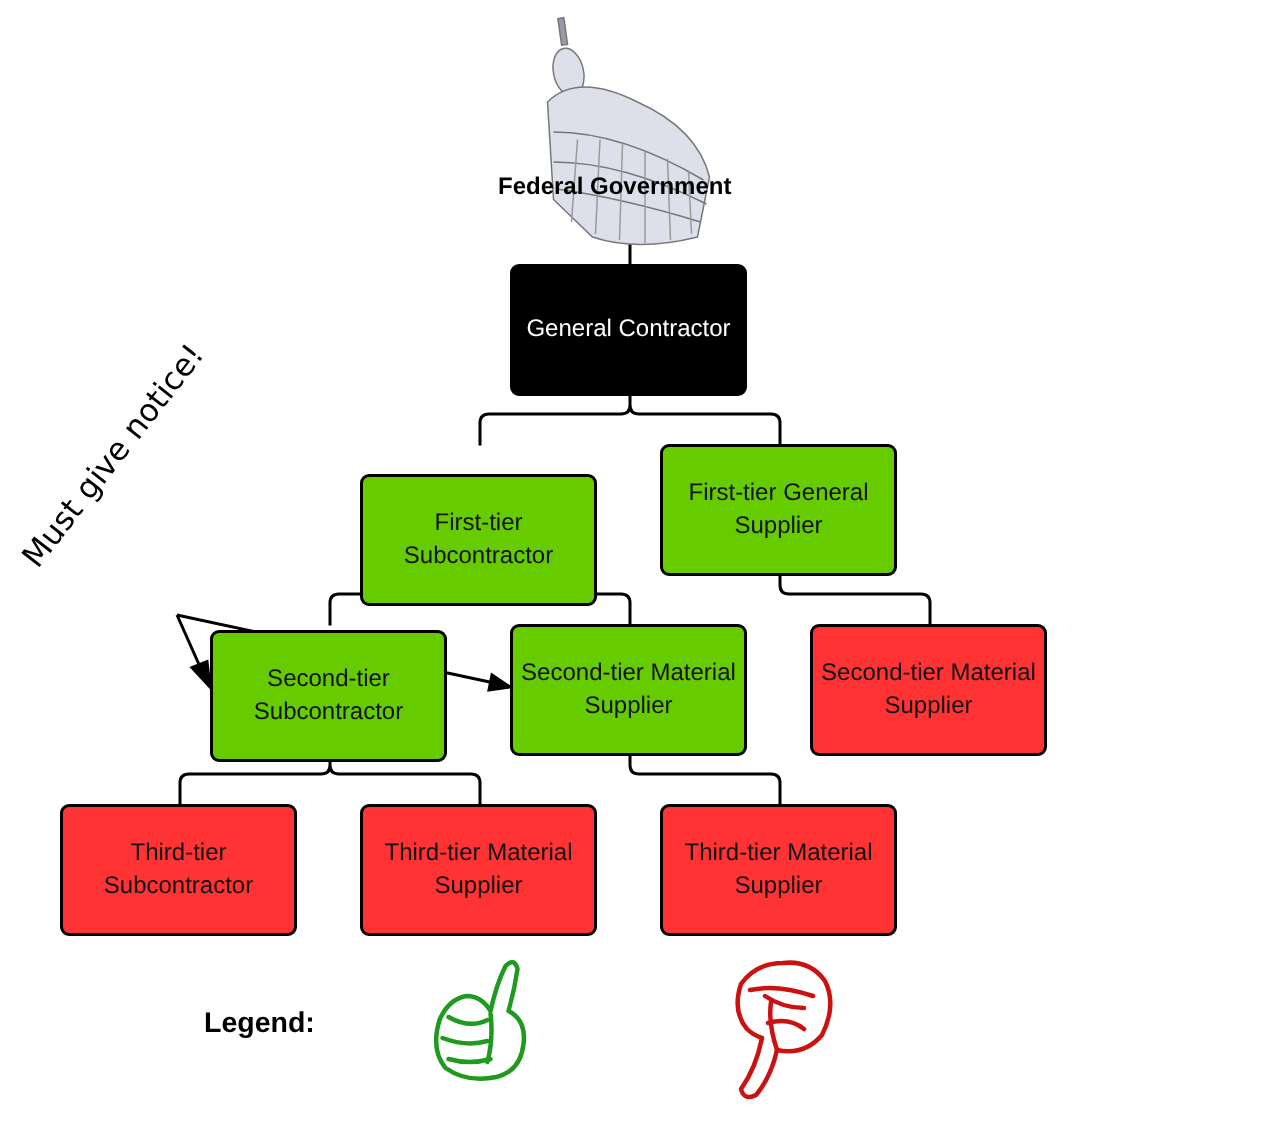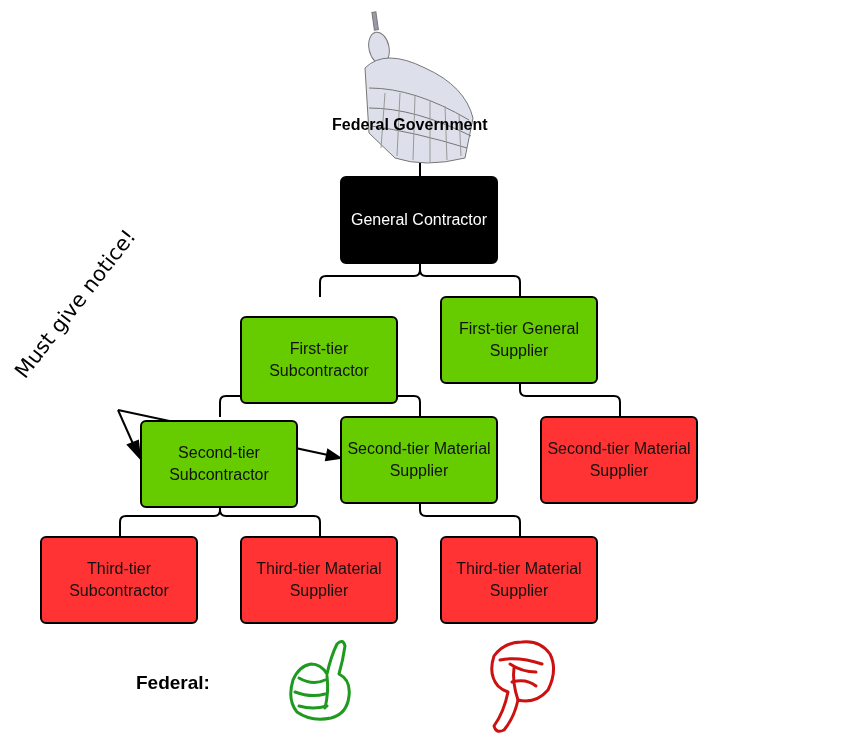--- a/index.html
+++ b/index.html
@@ -78,21 +78,21 @@
   </div>
 <div class="node red" style="left:240px;top:536px;">
     <span>Third-tier Material Supplier</span>
   </div>
 <div class="node red" style="left:440px;top:536px;">
     <span>Third-tier Material Supplier</span>
   </div>
 
 <div class="notice">Must give notice!</div>
 
-<div class="legend-label">Federal:</div>
+<div class="legend-label">Legend:</div>
 <svg style="position:absolute;left:285px;top:636px;" width="70" height="86" viewBox="0 0 70 86">
   <g fill="none" stroke="#1e9a1e" stroke-width="3" stroke-linecap="round" stroke-linejoin="round">
     <path d="M42 38 Q46 20 52 8 Q58 2 60 10 Q58 24 54 38 Q66 44 64 60 Q62 78 46 82 Q26 86 12 76 Q2 64 8 44 Q14 30 26 28 Q36 28 42 38 Z"></path>
     <path d="M14 42 Q28 50 40 44"></path>
       <path d="M10 56 Q26 62 40 58"></path>
       <path d="M14 70 Q28 74 42 70"></path>
     <path d="M42 40 Q44 56 40 72"></path>
   </g>
 </svg>
 <svg style="position:absolute;left:484px;top:638px;" width="74" height="98" viewBox="0 0 74 98">

